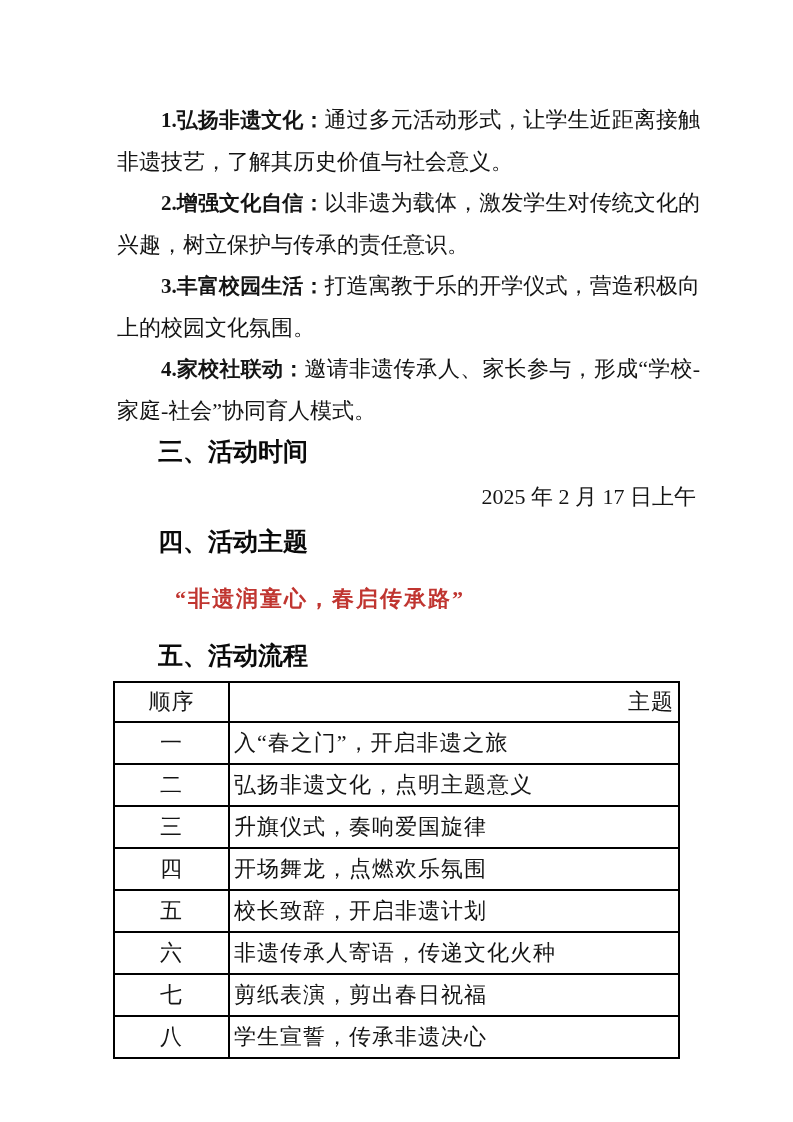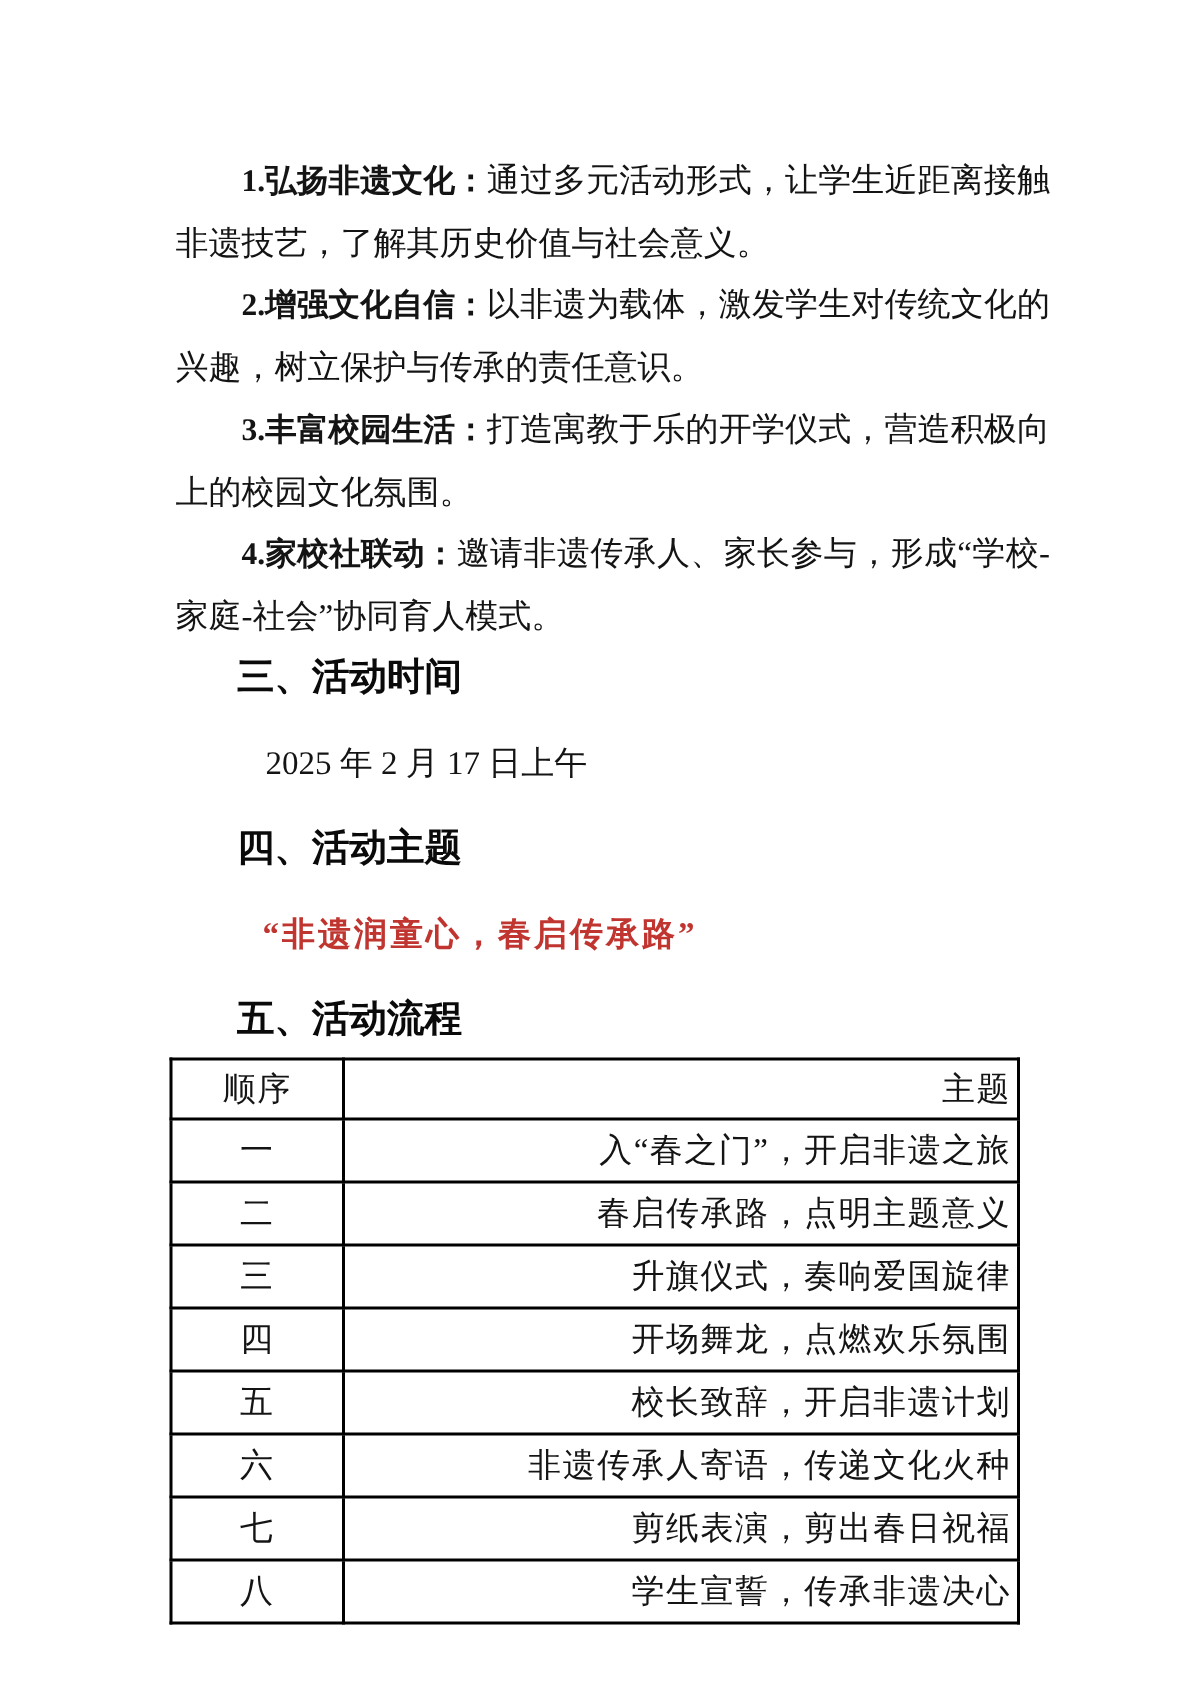--- a/index.html
+++ b/index.html
@@ -28,24 +28,25 @@
   .heading {
     margin:0;
     font-size:25px;
     line-height:41px;
     text-indent:41px;
     font-weight:700;
     font-family:Liberation Sans, sans-serif;
     color:#0a0a0a;
   }
   p.date-par {
-    margin:16px;
+    margin:4px;
     font-size:22px;
     line-height:41px;
     text-indent:44px;
+    text-align:right;
   }
   p.theme-par {
     margin:16px;
     font-size:22px;
     line-height:41px;
     text-indent:42px;
     letter-spacing:2px;
     font-weight:600;
   }
   table.schedule {
@@ -61,21 +62,21 @@
     font-weight:400;
     letter-spacing:1px;
     padding:4px;
     overflow:hidden;
   }
   table.schedule col.order-col { width:115px; }
   table.schedule thead tr { height:40px; }
   table.schedule tbody tr { height:42px; }
   th.order-h, td.order-c { text-align:center; }
   th.theme-h { text-align:right; }
-  td.theme-c { text-align:right; padding-left:9px; }
+  td.theme-c { text-align:left; padding-left:9px; }
 </style>
 </head>
 <body>
 
 <div class="page">
 
   <p class="body-par"><span class="lead">1.弘扬非遗文化：</span><span>通过多元活动形式，让学生近距离接触非遗技艺，了解其历史价值与社会意义。</span></p>
 
   <p class="body-par"><span class="lead">2.增强文化自信：</span><span>以非遗为载体，激发学生对传统文化的兴趣，树立保护与传承的责任意识。</span></p>
 
@@ -102,21 +103,21 @@
         <th class="theme-h">主题</th>
       </tr>
     </thead>
     <tbody>
       <tr>
         <td class="order-c">一</td>
         <td class="theme-c">入“春之门”，开启非遗之旅</td>
       </tr>
       <tr>
         <td class="order-c">二</td>
-        <td class="theme-c">春启传承路，点明主题意义</td>
+        <td class="theme-c">弘扬非遗文化，点明主题意义</td>
       </tr>
       <tr>
         <td class="order-c">三</td>
         <td class="theme-c">升旗仪式，奏响爱国旋律</td>
       </tr>
       <tr>
         <td class="order-c">四</td>
         <td class="theme-c">开场舞龙，点燃欢乐氛围</td>
       </tr>
       <tr>

